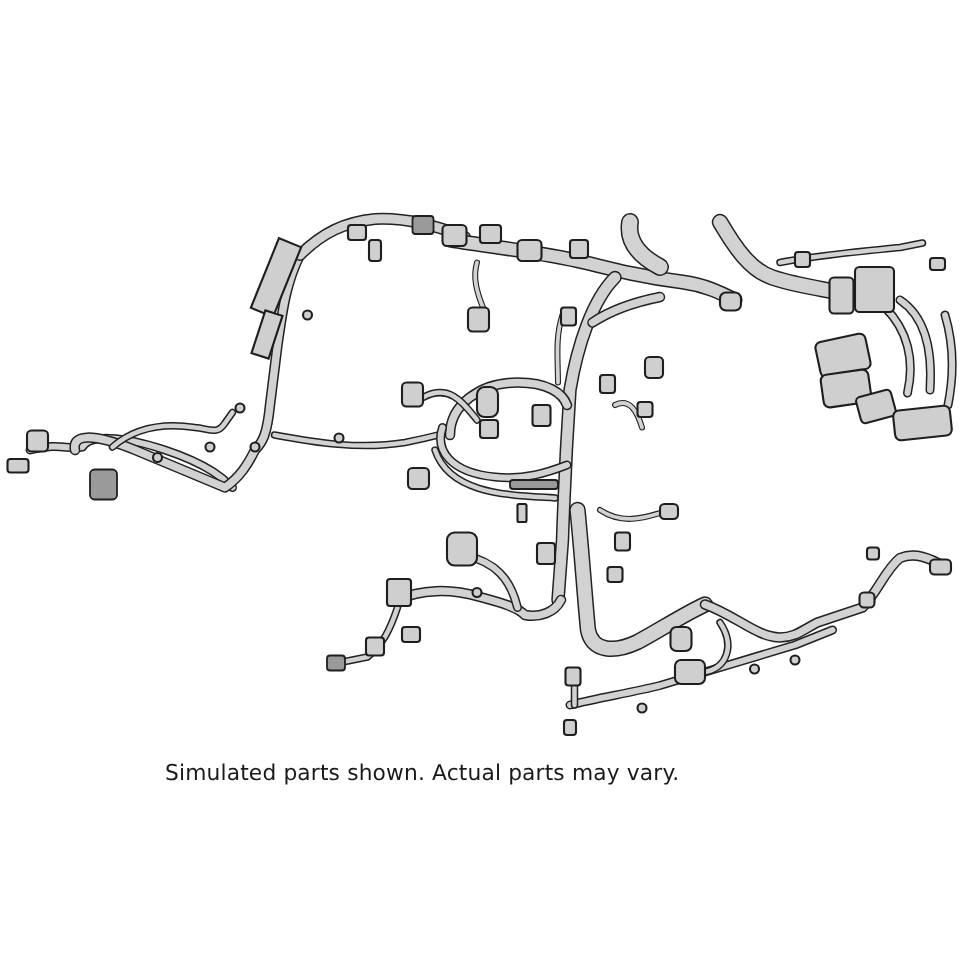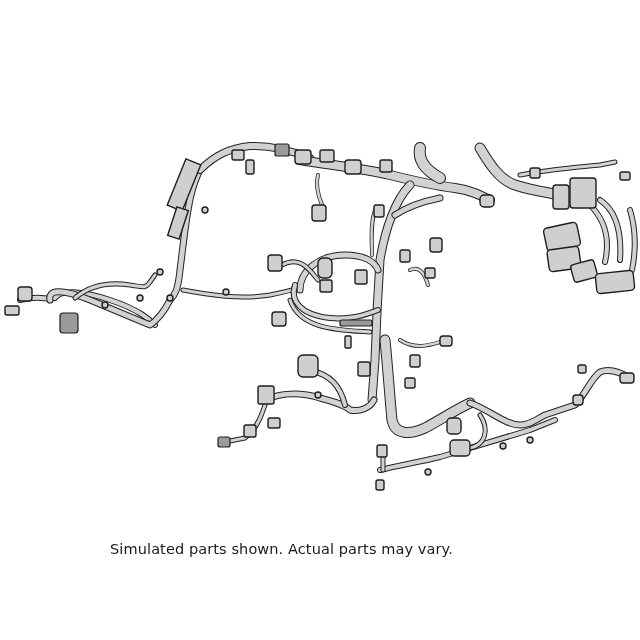--- a/index.html
+++ b/index.html
@@ -1,19 +1,19 @@
 <!DOCTYPE html>
 <html><head>
   <meta charset="utf-8">
   <style>
     html, body { margin: 0; padding: 0; background: #ffffff; }
     body { width: 640px; height: 640px; position: relative; overflow: hidden; font-family: "Liberation Sans", sans-serif; }
     .figure { position: absolute; left: 0; top: 0; width: 640px; height: 640px; }
     .caption {
-      position: absolute; left: 0; top: 541px; width: 563px; text-align: center;
+      position: absolute; left: 0; top: 508px; width: 563px; text-align: center;
       font-size: 14.5px; color: #1a1a1a; font-family: "DejaVu Sans", sans-serif; letter-spacing: 0.1px;
     }
     svg .w { fill: none; stroke: #222; stroke-linecap: round; stroke-linejoin: round; }
     svg .wi { fill: none; stroke: #d2d2d2; stroke-linecap: round; stroke-linejoin: round; }
     svg .c { fill: #cfcfcf; stroke: #1e1e1e; stroke-width: 1.4; }
     svg .cd { fill: #9a9a9a; stroke: #1e1e1e; stroke-width: 1.2; }
   </style>
 </head>
 <body>
 

